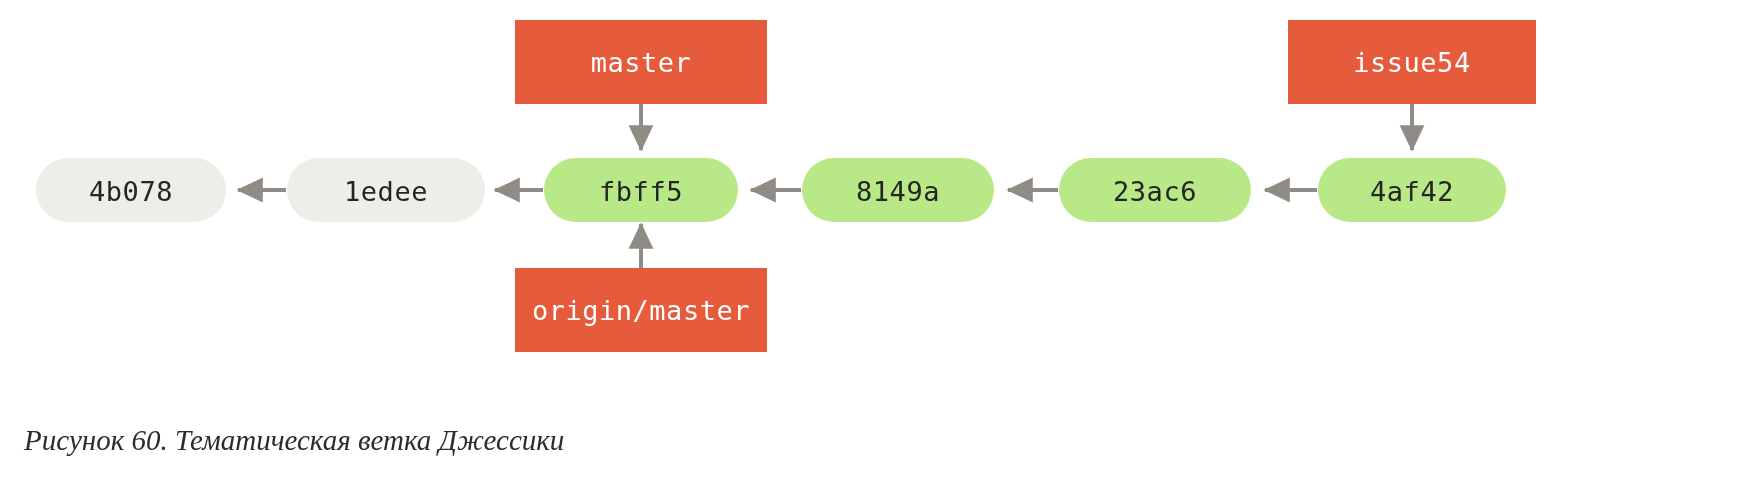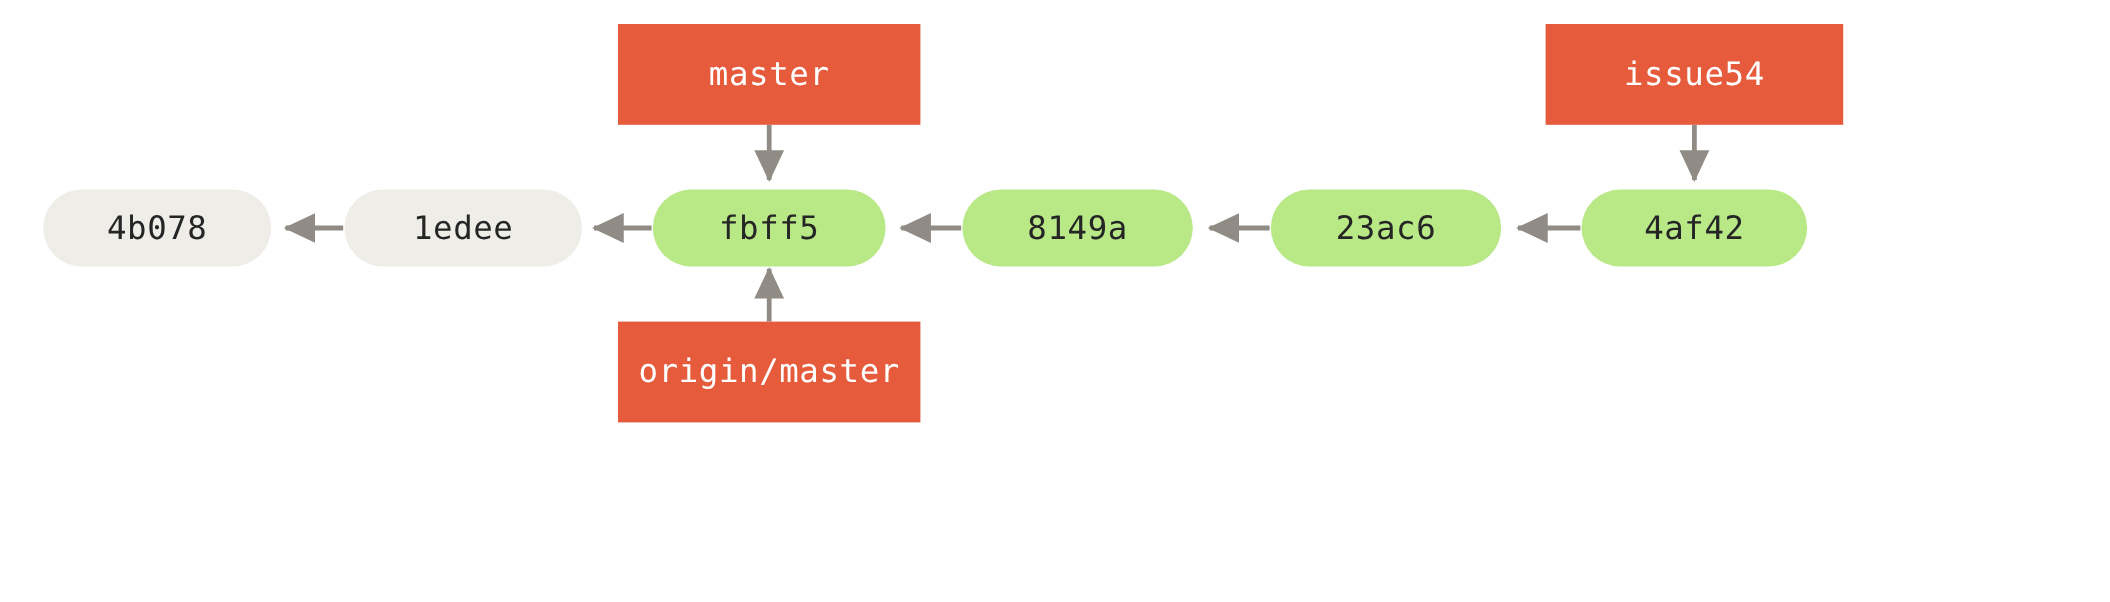--- a/index.html
+++ b/index.html
@@ -107,14 +107,15 @@
     <g>
       <rect x="515" y="268" width="252" height="84" fill="#e55b3c"></rect>
       <text class="branch-label" x="641" y="310">origin/master</text>
     </g>
     <g>
       <rect x="1288" y="20" width="248" height="84" fill="#e55b3c"></rect>
       <text class="branch-label" x="1412" y="62">issue54</text>
     </g>
   </svg>
 
+  <div class="caption">Рисунок 60. Тематическая ветка Джессики</div>
 
 </div>
 
 </body></html>

